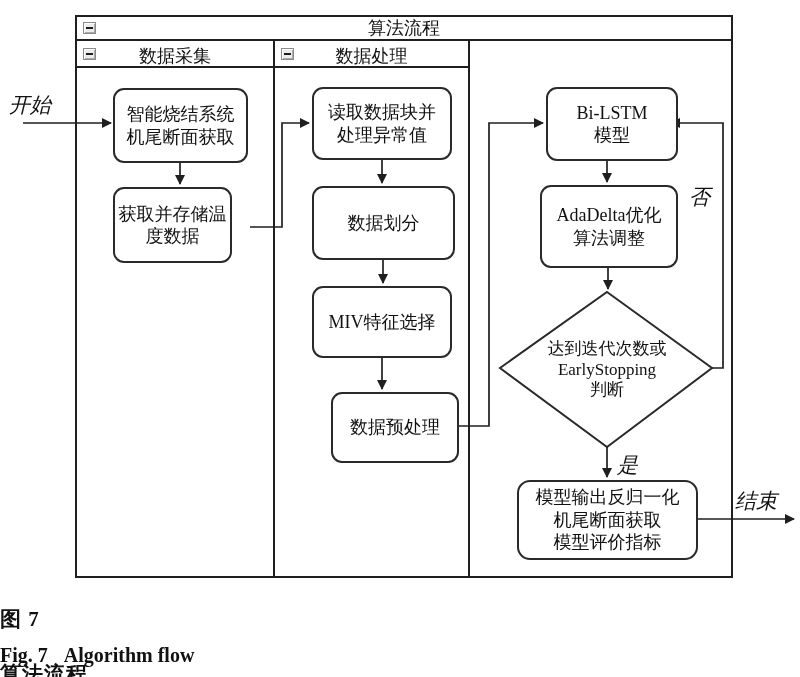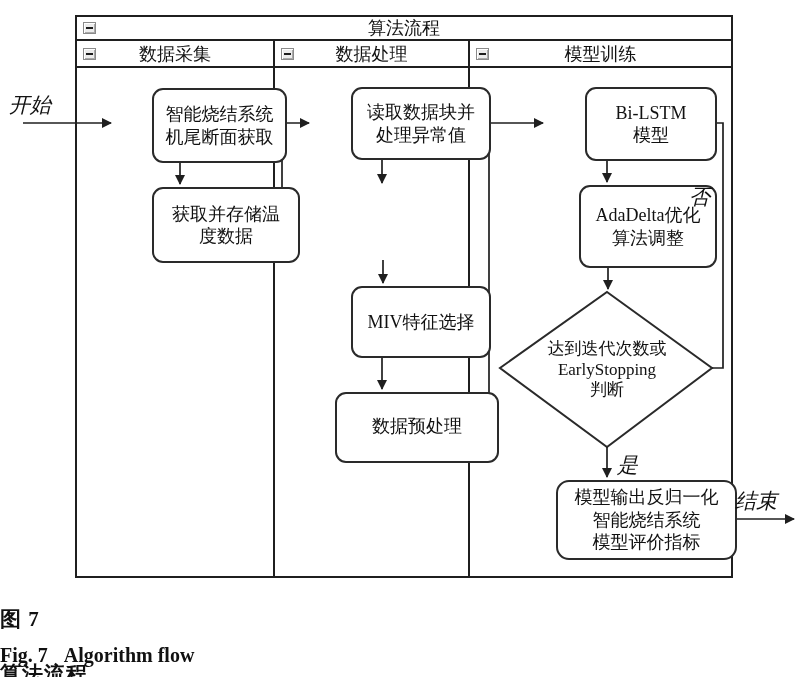--- a/index.html
+++ b/index.html
@@ -18,22 +18,22 @@
     display:flex; align-items:center; justify-content:center;
     font-size:18px; line-height:1;
   }
   .lanes { display:flex; height:535px; }
   .lane { box-sizing:border-box; position:relative; }
   .lane-1 { width:198px; border-right:2px solid #1f1f1f; }
   .lane-2 { width:195px; border-right:2px solid #1f1f1f; }
   .lane-3 { flex:1; }
   .lane-header {
     position:relative; height:25px; border-bottom:2px solid #1f1f1f;
-    display:flex; align-items:center; justify-content:center;
-    font-size:18px; line-height:1;
+    display:flex; align-items:flex-end; justify-content:center;
+    font-size:18px; line-height:1;font-family:Liberation Mono, monospace;
   }
   
   .minus {
     position:absolute; left:6px; top:50%; transform:translateY(-50%);
     width:13px; height:12px; box-sizing:border-box;
     background:#ececec; border:1px solid #8a8a8a;
     box-shadow: inset 1px 1px 0 #ffffff, inset -1px -1px 0 #aaaaaa;
     display:flex; align-items:center; justify-content:center;
   }
   .minus::after { content:""; width:7px; height:2px; background:#1c1c1c; }
@@ -41,28 +41,27 @@
   
   svg.wires { position:absolute; left:0; top:0; z-index:1; }
 
   
   .node {
     position:absolute; box-sizing:border-box; z-index:2;
     border:2px solid #2a2a2a; border-radius:11px; background:#ffffff;
     display:flex; align-items:center; justify-content:center;
     text-align:center; font-size:18px; line-height:1.25;
     white-space:pre-line;
-    margin-left:39px;
   }
   .n-acquire   { left:113px; top:88px;  width:135px; height:75px; }
-  .n-store     { left:113px; top:187px; width:148px; height:76px; }
+  .n-store     { left:113px; top:187px; width:119px; height:76px; }
   .n-read      { left:312px; top:87px;  width:140px; height:73px; }
   .n-split     { left:312px; top:186px; width:143px; height:74px; }
   .n-miv       { left:312px; top:286px; width:140px; height:72px; }
-  .n-prep      { left:296px; top:392px; width:164px; height:71px;font-family:Liberation Mono, monospace; }
+  .n-prep      { left:331px; top:392px; width:128px; height:71px; }
   .n-bilstm    { left:546px; top:87px;  width:132px; height:74px; }
   .n-adadelta  { left:540px; top:185px; width:138px; height:83px; }
   .n-output    { left:517px; top:480px; width:181px; height:80px; border-radius:13px; }
 
   .diamond-label {
     position:absolute; left:512px; top:330px; width:190px; height:80px; z-index:2;
     display:flex; align-items:center; justify-content:center;
     text-align:center; font-size:17px; line-height:1.2; white-space:pre-line;
     background:transparent;
   }
@@ -103,26 +102,20 @@
           <span class="minus"></span>
           <span>数据采集</span>
         </div>
       </div>
       <div class="lane lane-2">
         <div class="lane-header">
           <span class="minus"></span>
           <span>数据处理</span>
         </div>
       </div>
-      <div class="lane lane-3">
-        <div class="lane-header">
-          <span class="minus"></span>
-          <span>模型训练</span>
-        </div>
-      </div>
     </div>
   </div>
 
   <svg class="wires" width="800" height="677" viewBox="0 0 800 677">
     <defs>
       <marker id="ah" markerUnits="userSpaceOnUse" markerWidth="11" markerHeight="10" viewBox="0 0 10 10" refX="9" refY="5" orient="auto">
         <path d="M0,0 L10,5 L0,10 Z" fill="#1f1f1f"></path>
       </marker>
     </defs>
 
@@ -142,31 +135,32 @@
       <path d="M698,519 H794" marker-end="url(#ah)"></path>
     </g>
   </svg>
 
   <div class="node n-acquire">智能烧结系统
 机尾断面获取</div>
   <div class="node n-store">获取并存储温
 度数据</div>
   <div class="node n-read">读取数据块并
 处理异常值</div>
+  <div class="node n-split">数据划分</div>
   <div class="node n-miv">MIV特征选择</div>
   <div class="node n-prep">数据预处理</div>
   <div class="node n-bilstm">Bi-LSTM
 模型</div>
   <div class="node n-adadelta">AdaDelta优化
 算法调整</div>
   <div class="diamond-label">达到迭代次数或
 EarlyStopping
 判断</div>
   <div class="node n-output">模型输出反归一化
-智能烧结系统
+机尾断面获取
 模型评价指标</div>
 
   <div class="flabel l-start">开始</div>
   <div class="flabel l-end">结束</div>
   <div class="flabel l-no">否</div>
   <div class="flabel l-yes">是</div>
 
   <div class="caption-zh">
     <span>图 7</span>
     <span>算法流程</span>

